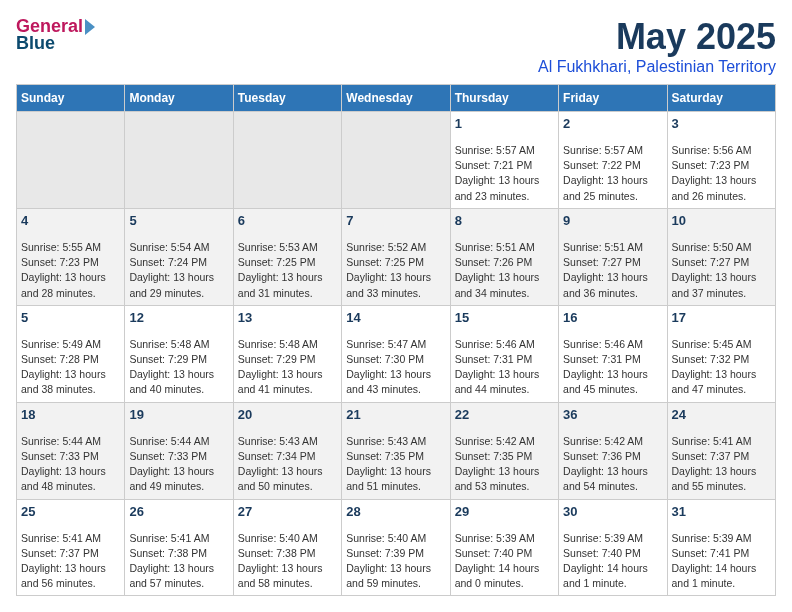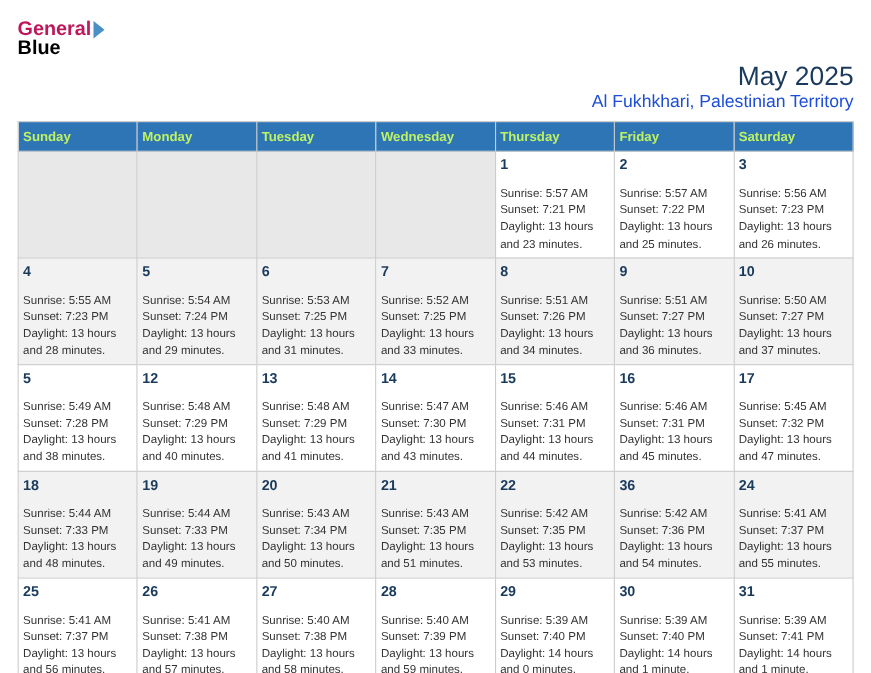--- a/index.html
+++ b/index.html
@@ -34,45 +34,44 @@
       width: 0;
       height: 0;
       border-left: 10px solid #4a90c4;
       border-top: 8px solid transparent;
       border-bottom: 8px solid transparent;
       margin-left: 2px;
     }
     .logo-blue {
       font-size: 18px;
       font-weight: bold;
-      color: #000000;
+      color: #0c4a6e;
       margin-top: -4px;
     }
     .title-block {
       text-align: right;
     }
     .title-block h1 {
-      font-size: 24px;
+      font-size: 36px;
       color: #1a3a5c;
-      font-weight: normal;
-      margin-top: 40px;
+      font-weight: bold;
     }
     .title-block h2 {
       font-size: 16px;
       color: #1d4ed8;
       font-weight: normal;
     }
     table {
       width: 100%;
       border-collapse: collapse;
       font-size: 10.5px;
     }
     thead tr th {
       background: #2e75b6;
-      color: #bef264;
+      color: #ffffff;
       padding: 6px 4px;
       text-align: left;
       font-size: 12px;
       font-weight: bold;
       border: 1px solid #ccc;
     }
     tbody tr td {
       vertical-align: top;
       border: 1px solid #ccc;
       padding: 4px;

